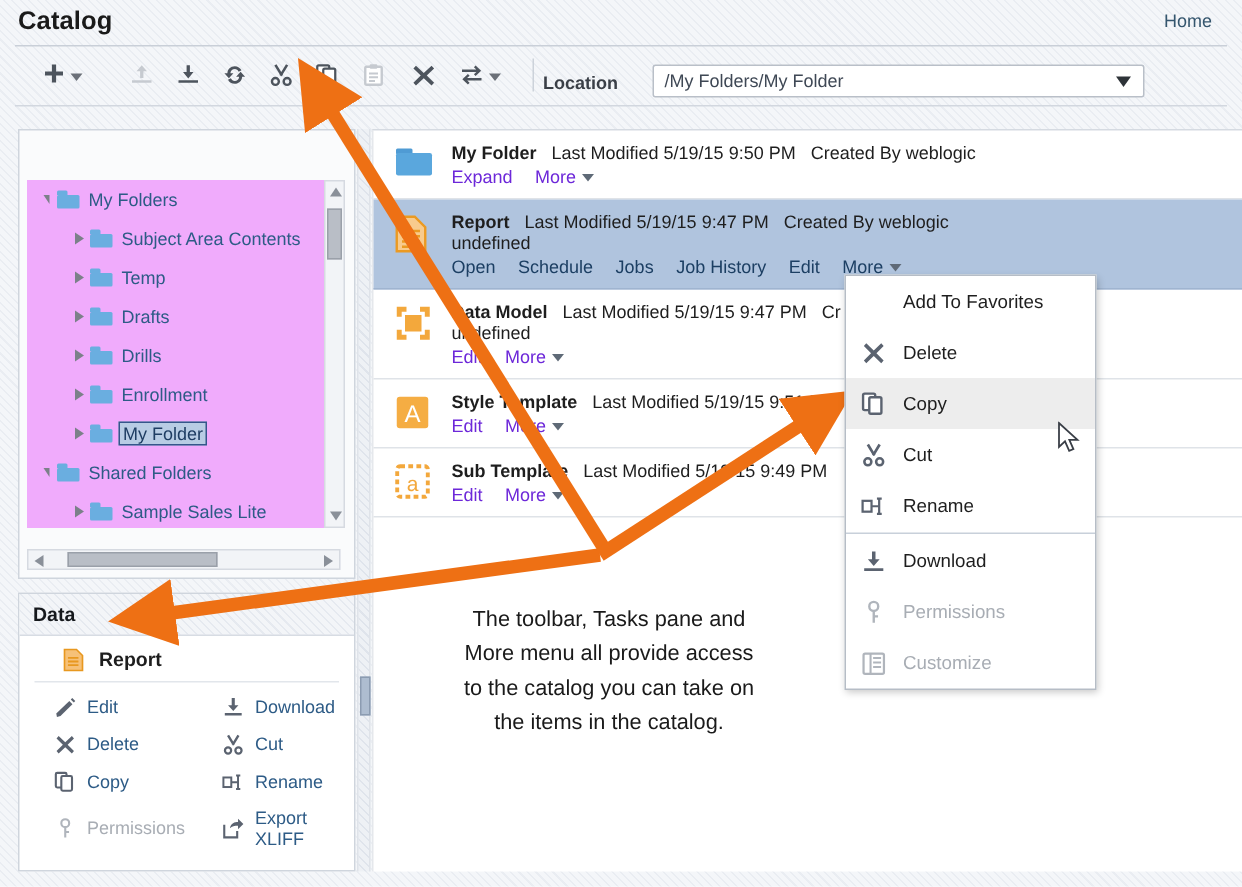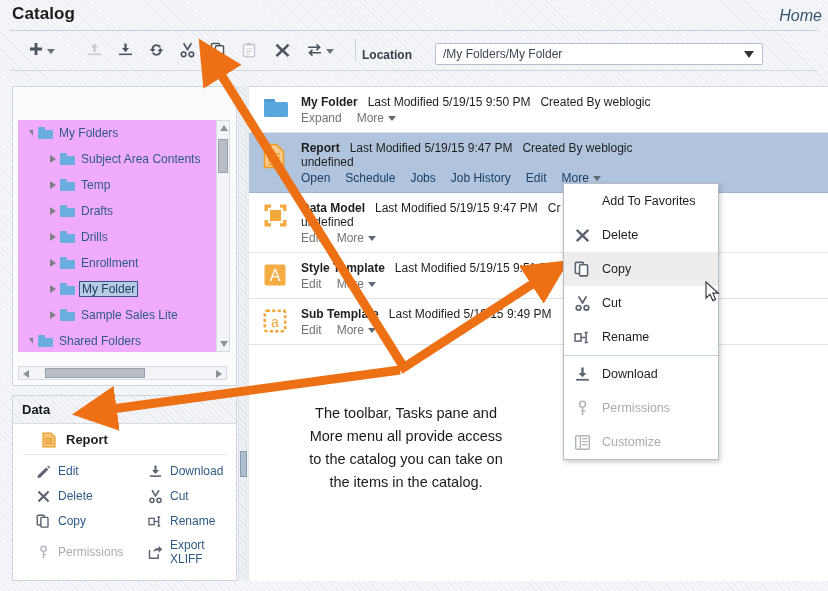--- a/index.html
+++ b/index.html
@@ -23,22 +23,22 @@
   
   .page-header {
     position:absolute; left:0; top:0; width:828px; height:30px;
   }
   .page-title {
     position:absolute; left:12px; top:4px;
     font-size:17px; font-weight:bold; color:#1a1a1a;
     letter-spacing:0.1px;
   }
   .home-link {
-    position:absolute; right:6px; top:7px;
-    font-size:16px; color:#35566e; cursor:pointer;font-style:italic;
+    position:absolute; right:20px; top:7px;
+    font-size:12px; color:#35566e; cursor:pointer;
   }
   .header-rule {
     position:absolute; left:10px; top:30px; width:808px; height:1px;
     background:#c9cfd8;
   }
 
   
   .toolbar {
     position:absolute; left:10px; top:31px; width:808px; height:38px;
   }
@@ -173,32 +173,32 @@
     min-height:44px;
   }
   .row.selected { background:#b0c4de; border-bottom-color:#9fb4d0; }
   .row .ic-wrap { position:absolute; left:14px; top:10px; width:26px; height:26px; }
   .row .line1 { font-size:12px; color:#1e1e1e; white-space:nowrap; }
   .row .nm { font-weight:bold; }
   .row .meta { margin-left:10px; font-weight:normal; }
   .row .undef { font-size:12px; color:#1e1e1e; }
   .row .links { margin-top:2px; white-space:nowrap; }
   .row .links a {
-    font-size:12px; color:#737373; text-decoration:none; margin-right:15px; cursor:pointer;
+    font-size:12px; color:#6d28d9; text-decoration:none; margin-right:15px; cursor:pointer;
   }
   .row.selected .links a { color:#1c3f63; }
   .more-wrap { display:inline-flex; align-items:center; }
   .more-caret {
     width:0;height:0;border-left:4px solid transparent;border-right:4px solid transparent;
     border-top:5px solid #5f6a77; margin-left:4px;
   }
 
   
   .menu {
-    position:absolute; left:563px; top:183px; width:156px;
+    position:absolute; left:563px; top:183px; width:168px;
     background:#fff; border:1px solid #b6bdc6;
     box-shadow:1px 2px 5px rgba(0,0,0,0.22);
     z-index:40;
   }
   .mi {
     position:relative; height:34px; display:flex; align-items:center;
     padding-left:38px; font-size:12.5px; color:#1e1e1e; cursor:pointer;
   }
   .mi.hl { background:#ededed; }
   .mi.disabled { color:#a8adb4; cursor:default; }
@@ -349,33 +349,33 @@
           <span class="folder-ic"></span>
           <span class="tlabel">Enrollment</span>
         </div>
         <div class="tnode" style="padding-left: 28px;">
           <span class="tw">
             <span class="tri-r"></span>
           </span>
           <span class="folder-ic"></span>
           <span class="tlabel sel">My Folder</span>
         </div>
+        <div class="tnode" style="padding-left: 6px;">
+          <span class="tw">
+            <span class="tri-d"></span>
+          </span>
+          <span class="folder-ic"></span>
+          <span class="tlabel">Shared Folders</span>
+        </div>
         <div class="tnode" style="padding-left: 28px;">
           <span class="tw">
             <span class="tri-r"></span>
           </span>
           <span class="folder-ic"></span>
           <span class="tlabel">Sample Sales Lite</span>
-        </div>
-        <div class="tnode" style="padding-left: 6px;">
-          <span class="tw">
-            <span class="tri-d"></span>
-          </span>
-          <span class="folder-ic"></span>
-          <span class="tlabel">Shared Folders</span>
         </div>
       </div>
     <div class="tree-vscroll">
       <div class="sb-up"></div>
       <div class="th"></div>
       <div class="sb-dn"></div>
     </div>
     <div class="tree-hscroll">
       <div class="sb-l"></div>
       <div class="th"></div>

